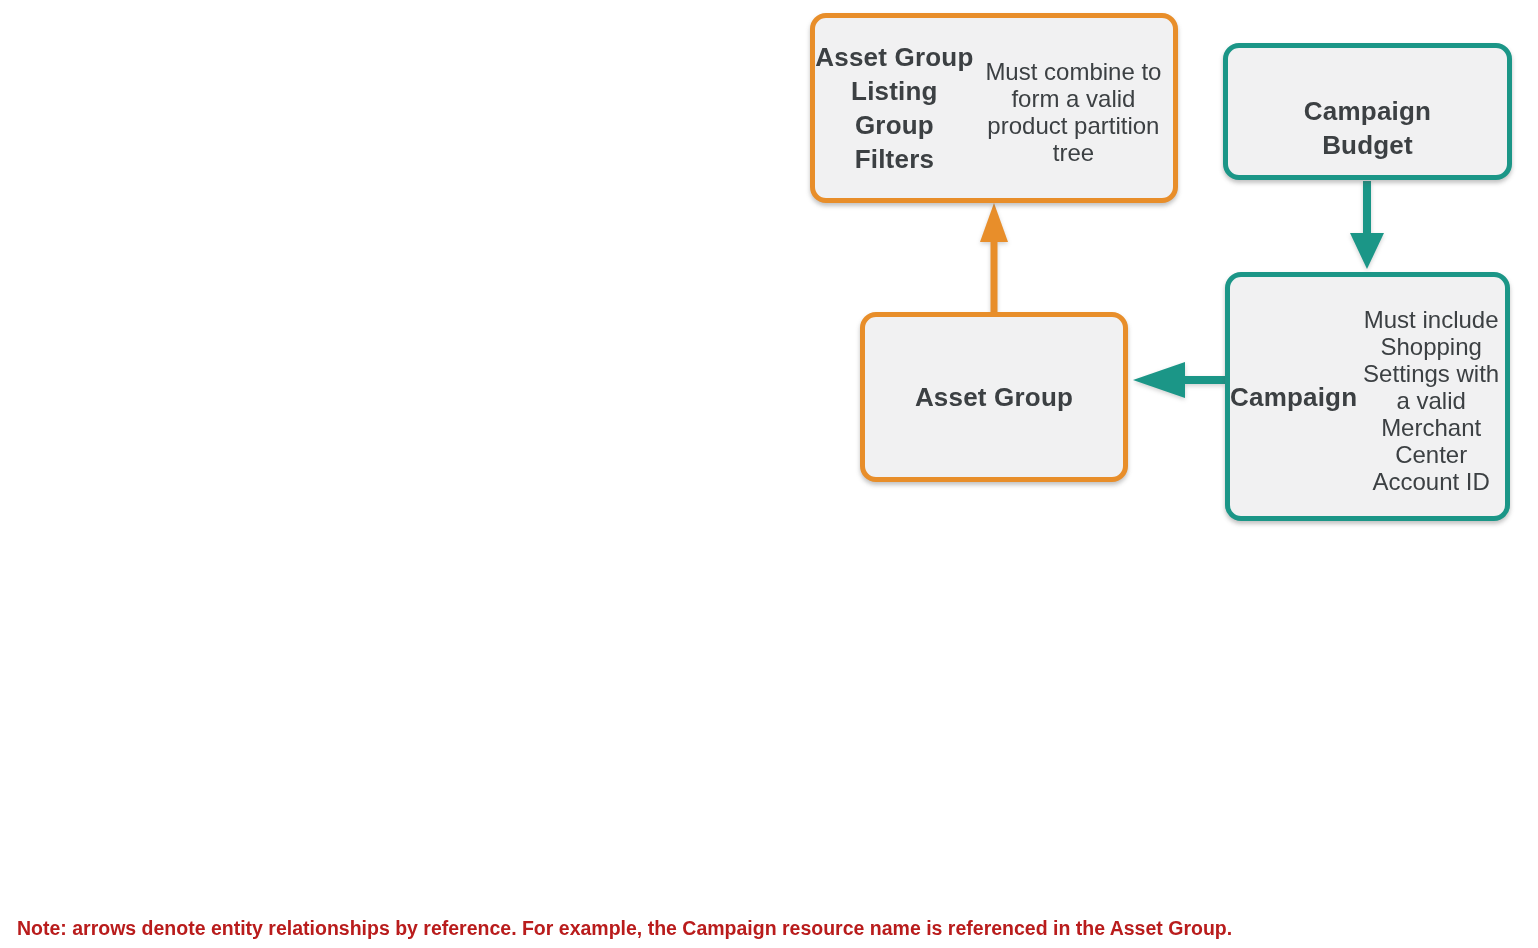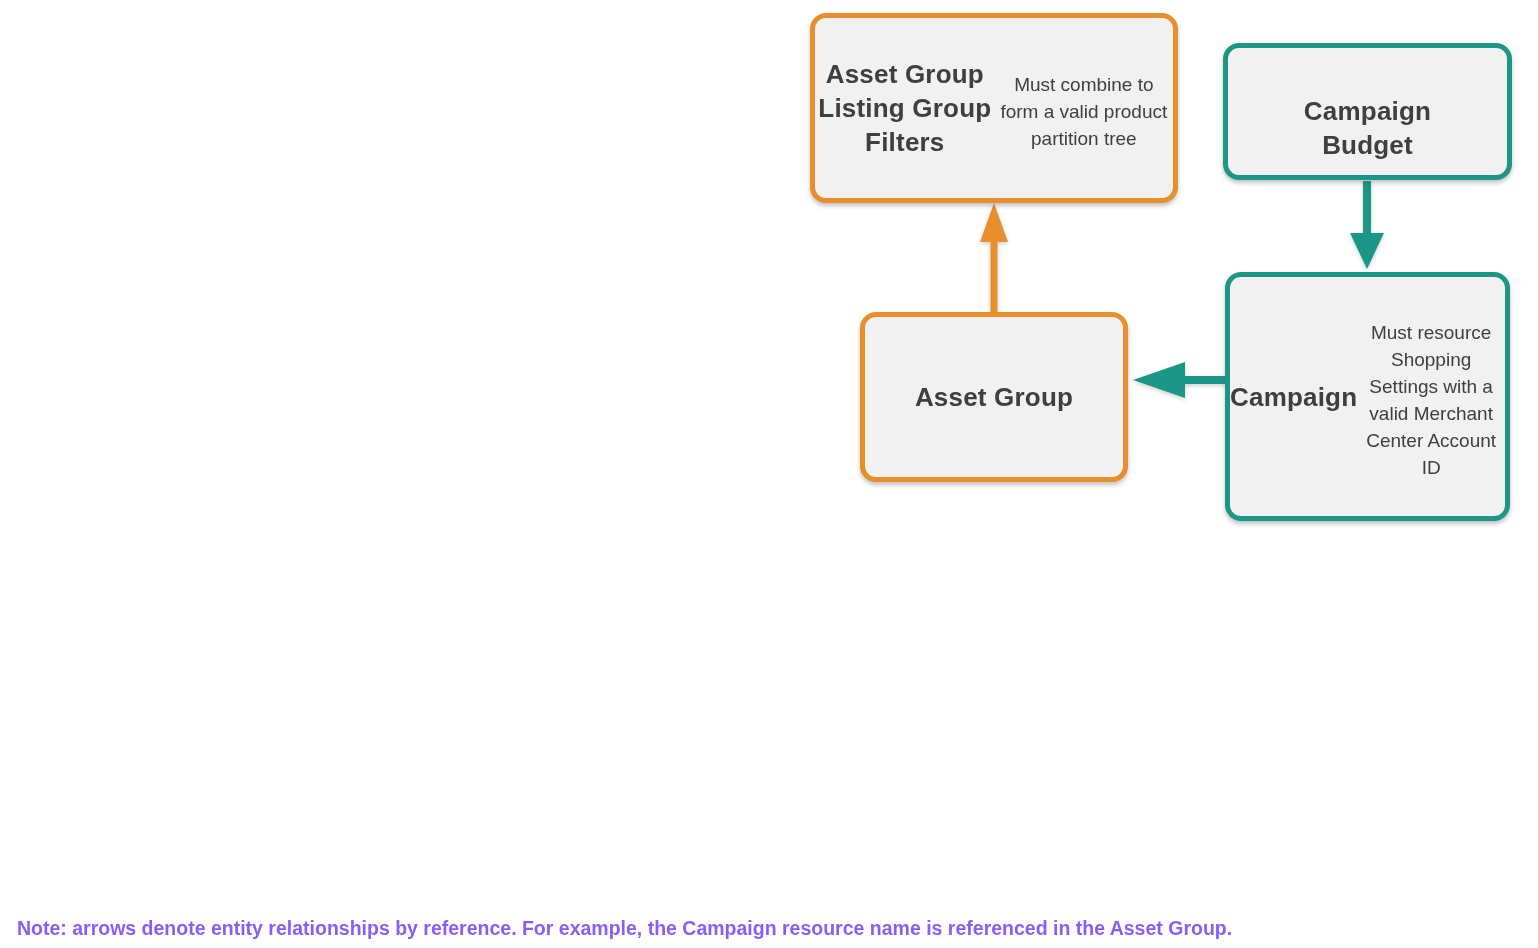--- a/index.html
+++ b/index.html
@@ -34,41 +34,41 @@
   .node.orange { border-color: #E88E2A; }
   .node.teal   { border-color: #1B9687; }
   .node-title {
     font-weight: bold;
     font-size: 26px;
     line-height: 34px;
     color: #3C4043;
     letter-spacing: 0.2px;
   }
   .node-sub {
-    font-size: 19px;
+    font-size: 24px;
     line-height: 27px;
     color: #3C4043;
     margin-top: 7px;
   }
   
   .node-filters        { left: 810px;  top: 13px;  width: 368px; height: 190px; }
   .node-filters .node-sub { max-width: 268px; }
   .node-campaign-budget { left: 1223px; top: 43px;  width: 289px; height: 137px; }
   .node-campaign-budget .node-title { max-width: 180px; margin-top: 32px; }
   .node-asset-group    { left: 860px;  top: 312px; width: 268px; height: 170px; }
   .node-campaign       { left: 1225px; top: 272px; width: 285px; height: 249px; }
   .node-campaign .node-sub { max-width: 185px; }
   .note {
     position: absolute;
     left: 17px;
     top: 916px;
     font-size: 19.5px;
     line-height: 25px;
     font-weight: bold;
-    color: #8b5cf6;
+    color: #b91c1c;
     white-space: nowrap;
   }
 </style>
 </head>
 <body>
 
 <div class="stage">
 
   <svg class="arrow-layer" viewBox="0 0 1538 948" xmlns="http://www.w3.org/2000/svg" aria-hidden="true">
     <g>
@@ -93,18 +93,18 @@
   <div class="node teal node-campaign-budget">
     <div class="node-title">Campaign Budget</div>
   </div>
 
   <div class="node orange node-asset-group">
     <div class="node-title">Asset Group</div>
   </div>
 
   <div class="node teal node-campaign">
     <div class="node-title">Campaign</div>
-    <div class="node-sub">Must resource Shopping Settings with a valid Merchant Center Account ID</div>
+    <div class="node-sub">Must include Shopping Settings with a valid Merchant Center Account ID</div>
   </div>
 
   <div class="note">Note: arrows denote entity relationships by reference. For example, the Campaign resource name is referenced in the Asset Group.</div>
 
 </div>
 
 </body></html>

